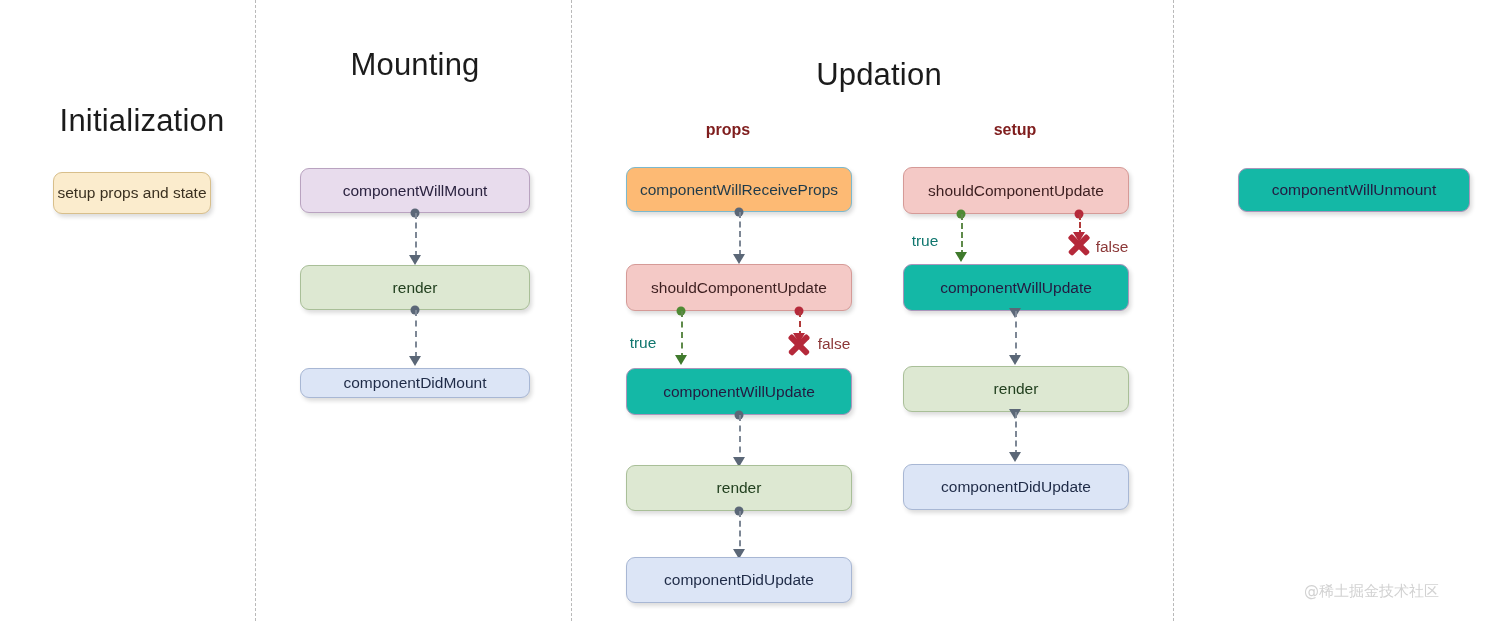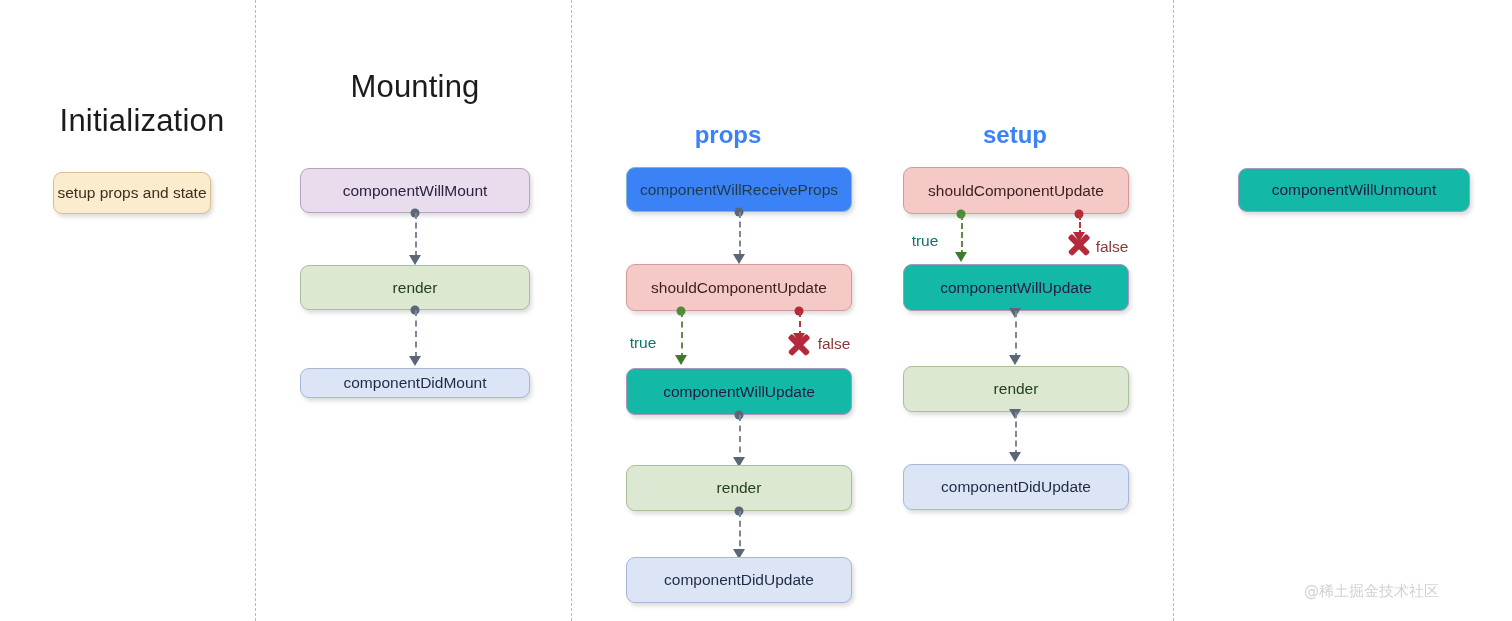--- a/index.html
+++ b/index.html
@@ -33,23 +33,23 @@
     font-size: 31px;
     font-weight: 400;
     color: #1b1b1b;
     letter-spacing: 0.2px;
     white-space: nowrap;
     text-align: center;
     transform: translateX(-50%);
   }
   .sub-title {
     position: absolute;
-    font-size: 24px;
+    font-size: 16px;
     font-weight: 700;
-    color: #3b82f6;
+    color: #7f1d1d;
     white-space: nowrap;
     text-align: center;
     transform: translateX(-50%);
   }
 
   
   .node {
     position: absolute;
     box-sizing: border-box;
     border-radius: 9px;
@@ -60,21 +60,21 @@
     justify-content: center;
     font-size: 15.5px;
     line-height: 1;
     box-shadow: 2px 3px 4px rgba(0,0,0,0.14);
     white-space: nowrap;
   }
   .n-cream  { background:#fbeccd; border-color:#d8bf8b; color:#3a3020; }
   .n-purple { background:#e8dced; border-color:#b9a3c0; color:#2b2340; }
   .n-green  { background:#dde8d2; border-color:#a9bf98; color:#22401f; }
   .n-blue   { background:#dce5f6; border-color:#a8b7d4; color:#1f2b47; }
-  .n-cyan   { background:#3b82f6; border-color:#7cb9cd; color:#1f3a4a;text-align:center; }
+  .n-cyan   { background:#fdba74; border-color:#7cb9cd; color:#1f3a4a;text-align:center; }
   .n-red    { background:#f4c9c6; border-color:#d59a97; color:#3d1f20; }
   .n-lilac  { background:#14b8a6; border-color:#ab95bb; color:#241a40; }
 
   
   .conn {
     position: absolute;
     width: 0;
     border-left: 2px dashed #7d8795;
   }
   .conn.green  { border-left-color:#5f8a4a; }
@@ -145,21 +145,22 @@
 </head>
 <body>
 
 <div id="canvas">
 
   <div class="divider" style="left:255px;"></div>
   <div class="divider" style="left:571px;"></div>
   <div class="divider" style="left:1173px;"></div>
 
   <div class="col-title" style="left:142px; top:57px;margin-top:46px;">Initialization</div>
-  <div class="col-title" style="left:415px; top:69px;">Mounting</div>
+  <div class="col-title" style="left:415px; top:47px;">Mounting</div>
+  <div class="col-title" style="left:879px; top:57px;">Updation</div>
 
   <div class="sub-title" style="left:728px; top:121px;">props</div>
   <div class="sub-title" style="left:1015px; top:121px;">setup</div>
 
   <div class="node n-cream" style="left:53px; top:172px; width:158px; height:42px;">setup props and state</div>
 
   <div class="node n-purple" style="left:300px; top:168px; width:230px; height:45px;">componentWillMount</div>
   <div class="dot" style="left:415px; top:213px;"></div>
   <div class="conn" style="left:415px; top:213px; height:44px;"></div>
   <div class="arrow" style="left:415px; top:255px;"></div>

